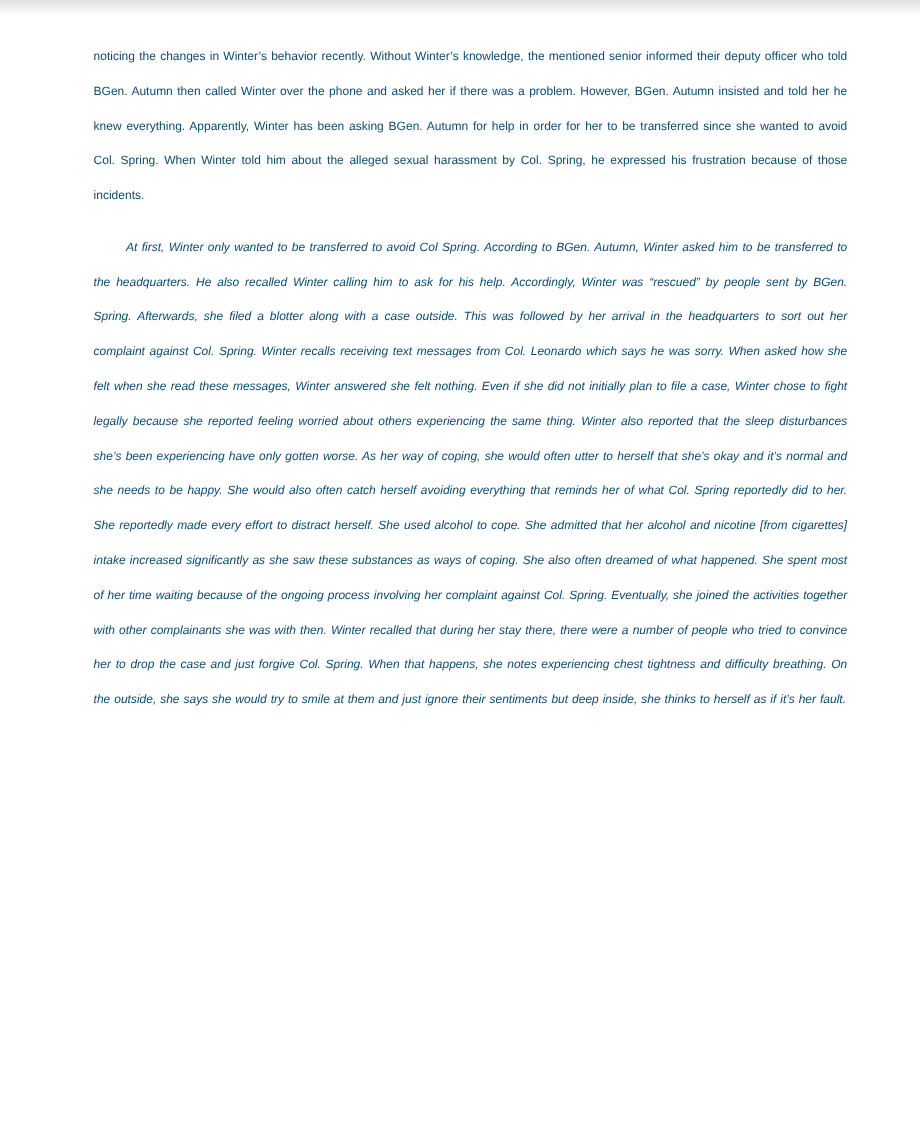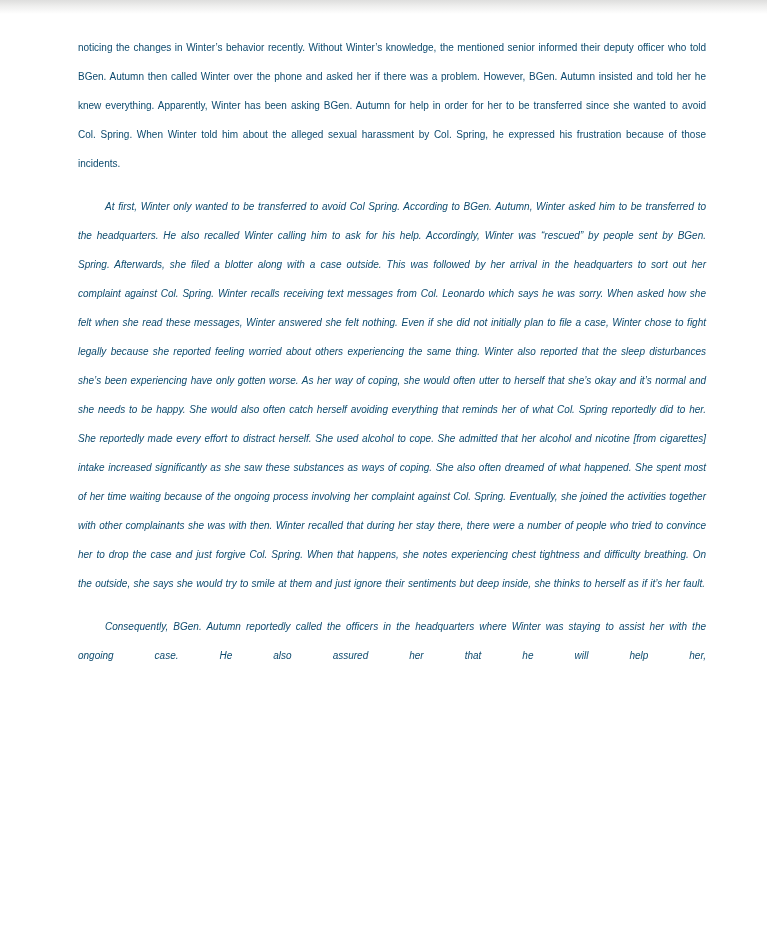--- a/index.html
+++ b/index.html
@@ -46,15 +46,14 @@
     }
   </style>
 </head>
 <body>
 
 <div class="page">
   <div class="page-top-shade"></div>
   <div class="text-block">
     <p>noticing the changes in Winter’s behavior recently. Without Winter’s knowledge, the mentioned senior informed their deputy officer who told BGen. Autumn then called Winter over the phone and asked her if there was a problem. However, BGen. Autumn insisted and told her he knew everything. Apparently, Winter has been asking BGen. Autumn for help in order for her to be transferred since she wanted to avoid Col. Spring. When Winter told him about the alleged sexual harassment by Col. Spring, he expressed his frustration because of those incidents.</p>
     <p class="indented">At first, Winter only wanted to be transferred to avoid Col Spring. According to BGen. Autumn, Winter asked him to be transferred to the headquarters. He also recalled Winter calling him to ask for his help. Accordingly, Winter was “rescued” by people sent by BGen. Spring. Afterwards, she filed a blotter along with a case outside. This was followed by her arrival in the headquarters to sort out her complaint against Col. Spring. Winter recalls receiving text messages from Col. Leonardo which says he was sorry. When asked how she felt when she read these messages, Winter answered she felt nothing. Even if she did not initially plan to file a case, Winter chose to fight legally because she reported feeling worried about others experiencing the same thing. Winter also reported that the sleep disturbances she’s been experiencing have only gotten worse. As her way of coping, she would often utter to herself that she’s okay and it’s normal and she needs to be happy. She would also often catch herself avoiding everything that reminds her of what Col. Spring reportedly did to her. She reportedly made every effort to distract herself. She used alcohol to cope. She admitted that her alcohol and nicotine [from cigarettes] intake increased significantly as she saw these substances as ways of coping. She also often dreamed of what happened. She spent most of her time waiting because of the ongoing process involving her complaint against Col. Spring. Eventually, she joined the activities together with other complainants she was with then. Winter recalled that during her stay there, there were a number of people who tried to convince her to drop the case and just forgive Col. Spring. When that happens, she notes experiencing chest tightness and difficulty breathing. On the outside, she says she would try to smile at them and just ignore their sentiments but deep inside, she thinks to herself as if it’s her fault.</p>
-    <p class="indented justify-last">Consequently, BGen. Autumn reportedly called the officers in the headquarters where Winter was staying to assist her with the ongoing case. He also assured her that he will help her,</p>
   </div>
 </div>
 
 </body></html>

